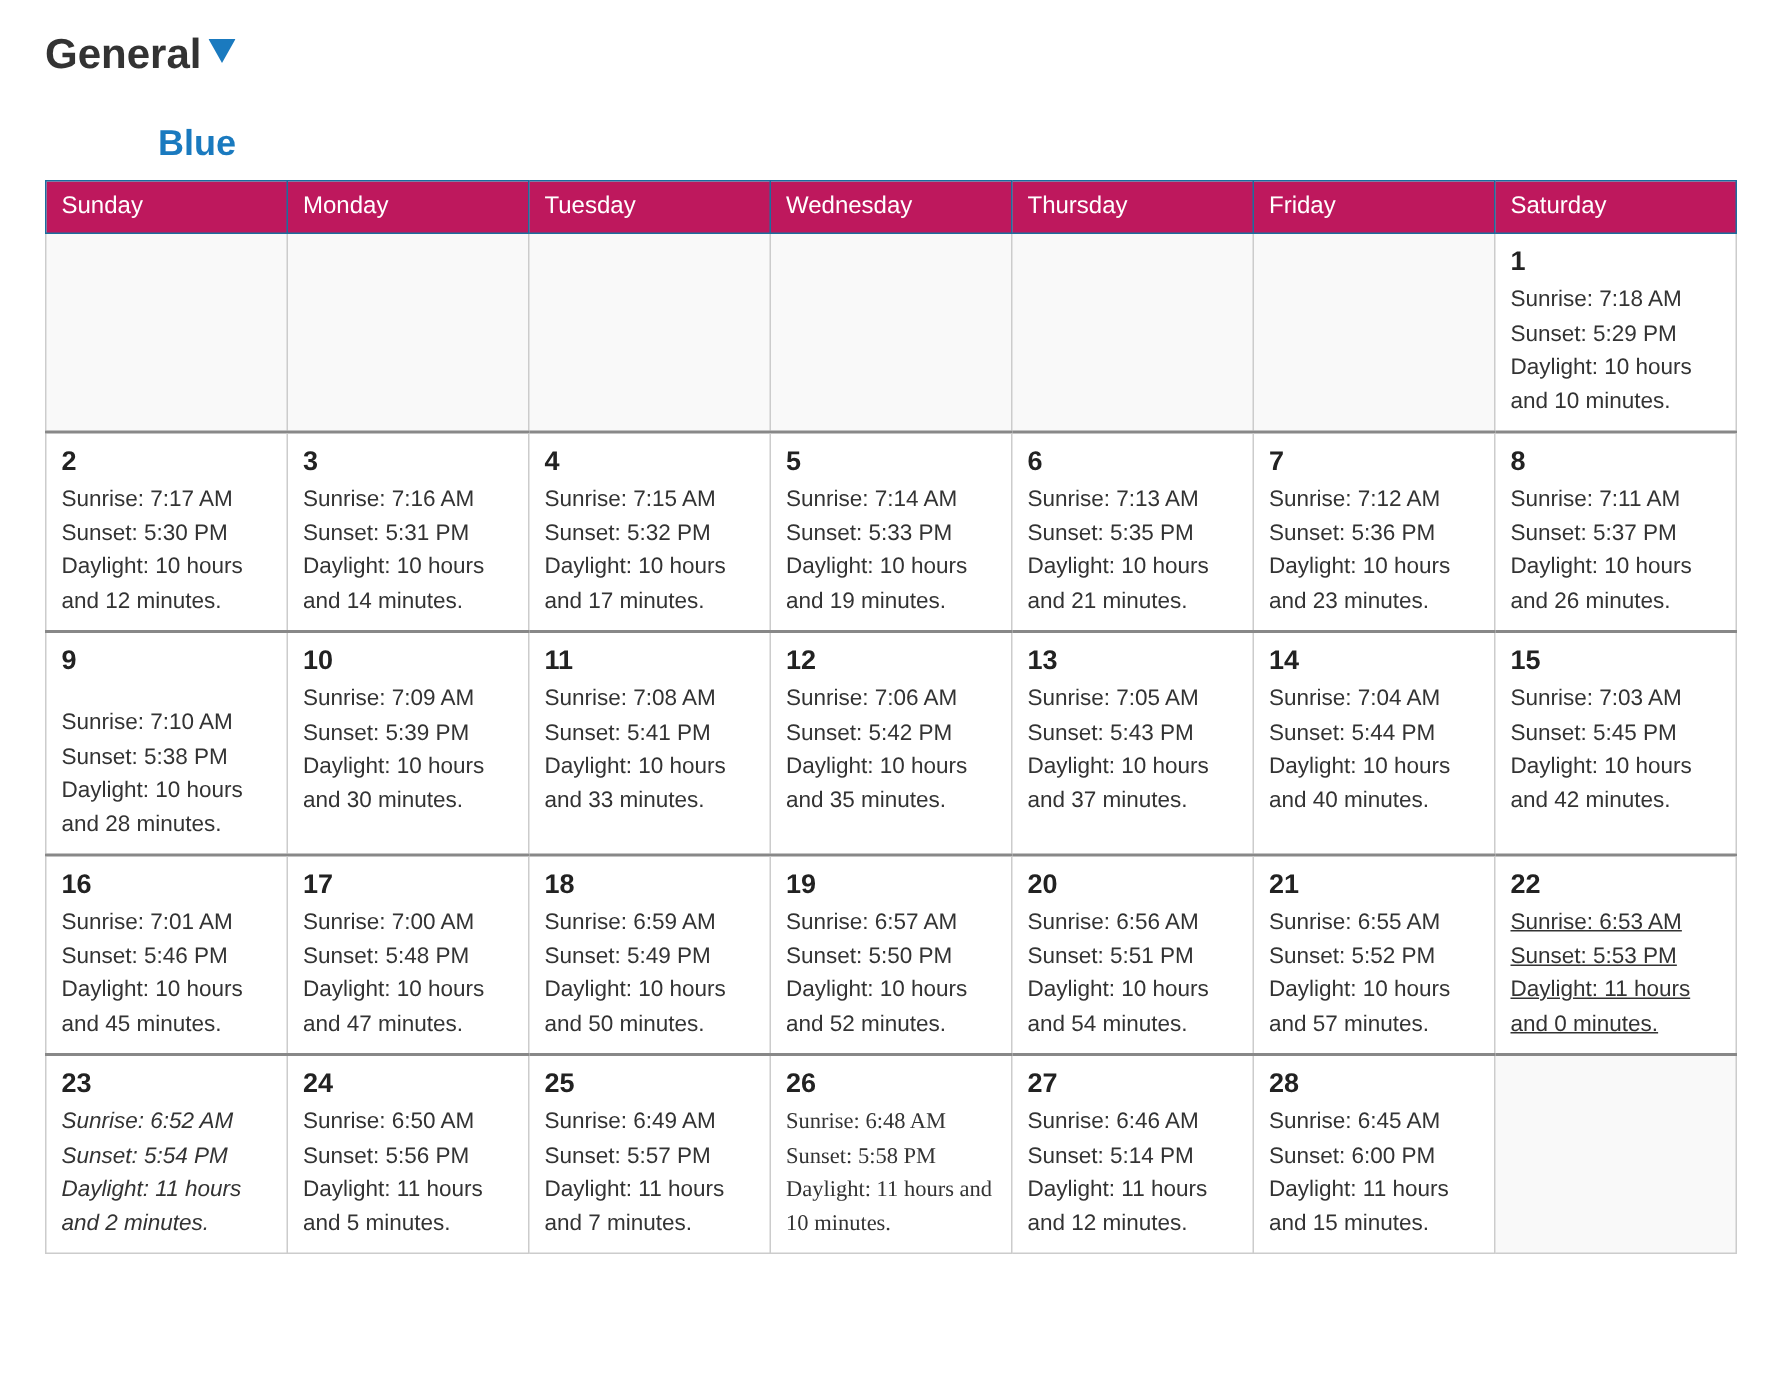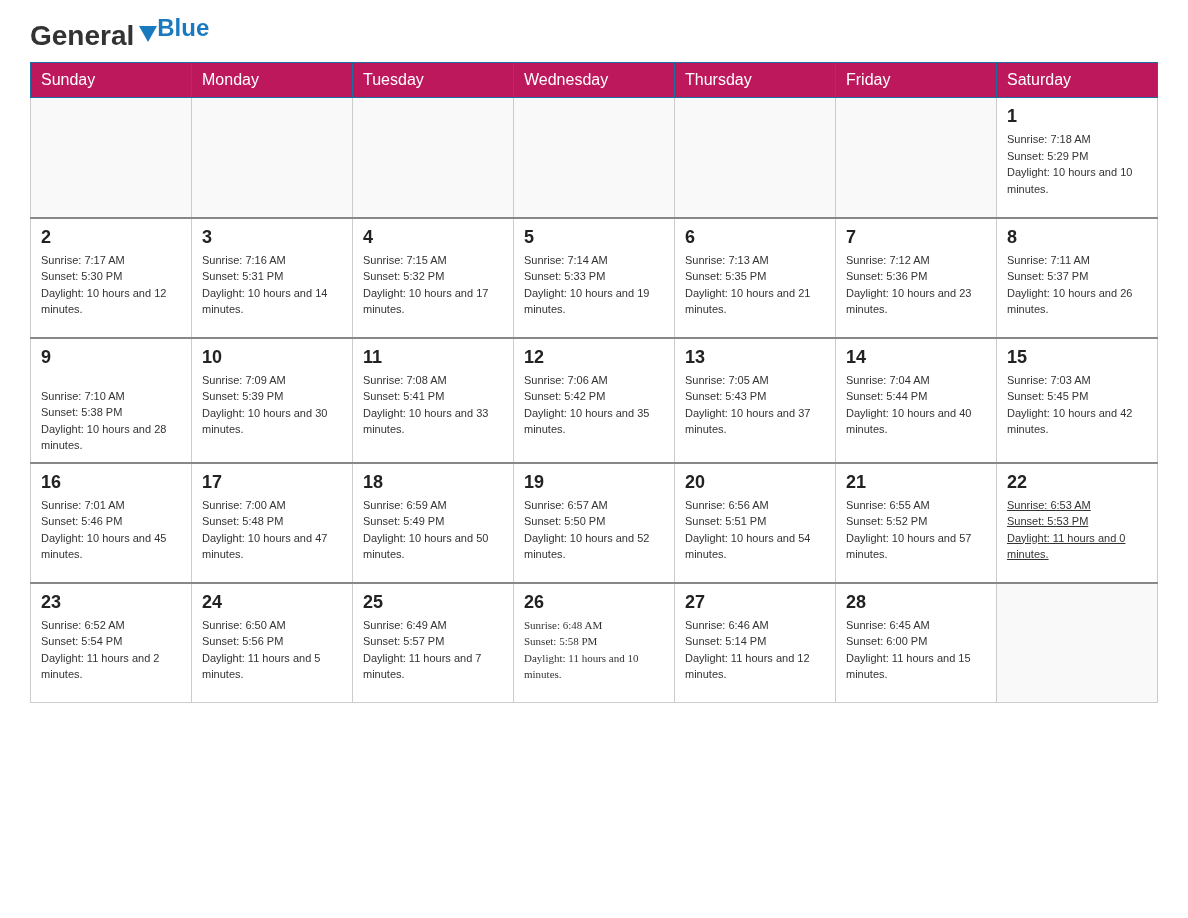--- a/index.html
+++ b/index.html
@@ -11,21 +11,23 @@
       min-height: 918px;
     }
     .header {
       display: flex;
       justify-content: space-between;
       align-items: flex-start;
       margin-bottom: 10px;
     }
     .logo {
       display: flex;
-      align-items: flex-start;
+      flex-direction: column;
+      align-items: flex-end;
+      gap: 36px;
     }
     .logo-line1 {
       display: flex;
       align-items: center;
       gap: 2px;
     }
     .title-block {
       text-align: right;
     }
     .month-title {
@@ -66,21 +68,21 @@
       background: #f9f9f9;
     }
     .day-num {
       font-size: 18px;
       font-weight: bold;
       display: block;
       margin-bottom: 4px;
       color: #222;
     }
     .day-info {
-      font-size: 11px;
+      font-size: 15px;
       color: #333;
       line-height: 1.5;
     }
     .row-divider td {
       border-top: 2px solid #888;
     }
   </style>
 </head>
 <body>
 
@@ -257,21 +259,21 @@
         <td>
           <span class="day-num">22</span>
           <div class="day-info" style="white-space: pre-line; text-decoration: underline;">Sunrise: 6:53 AM
 Sunset: 5:53 PM
 Daylight: 11 hours and 0 minutes.</div>
         </td>
       </tr>
       <tr class="row-divider">
         <td>
           <span class="day-num">23</span>
-          <div class="day-info" style="white-space: pre-line;">Sunrise: 6:52 AM
+          <div class="day-info" style="white-space: pre-line; font-style: italic;">Sunrise: 6:52 AM
 Sunset: 5:54 PM
 Daylight: 11 hours and 2 minutes.</div>
         </td>
         <td>
           <span class="day-num">24</span>
           <div class="day-info" style="white-space: pre-line;">Sunrise: 6:50 AM
 Sunset: 5:56 PM
 Daylight: 11 hours and 5 minutes.</div>
         </td>
         <td>

